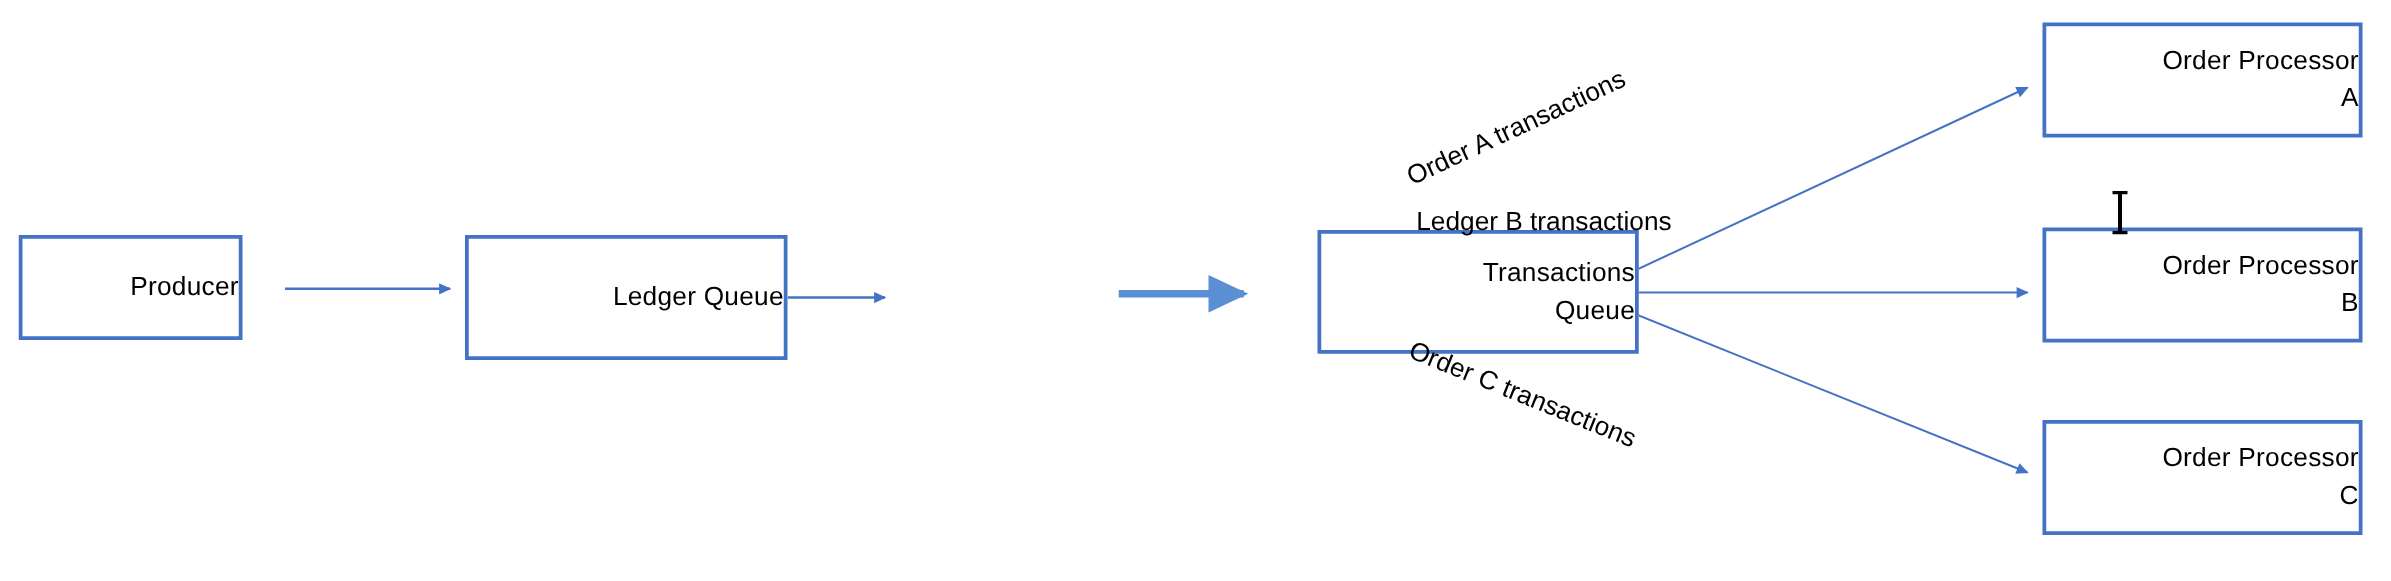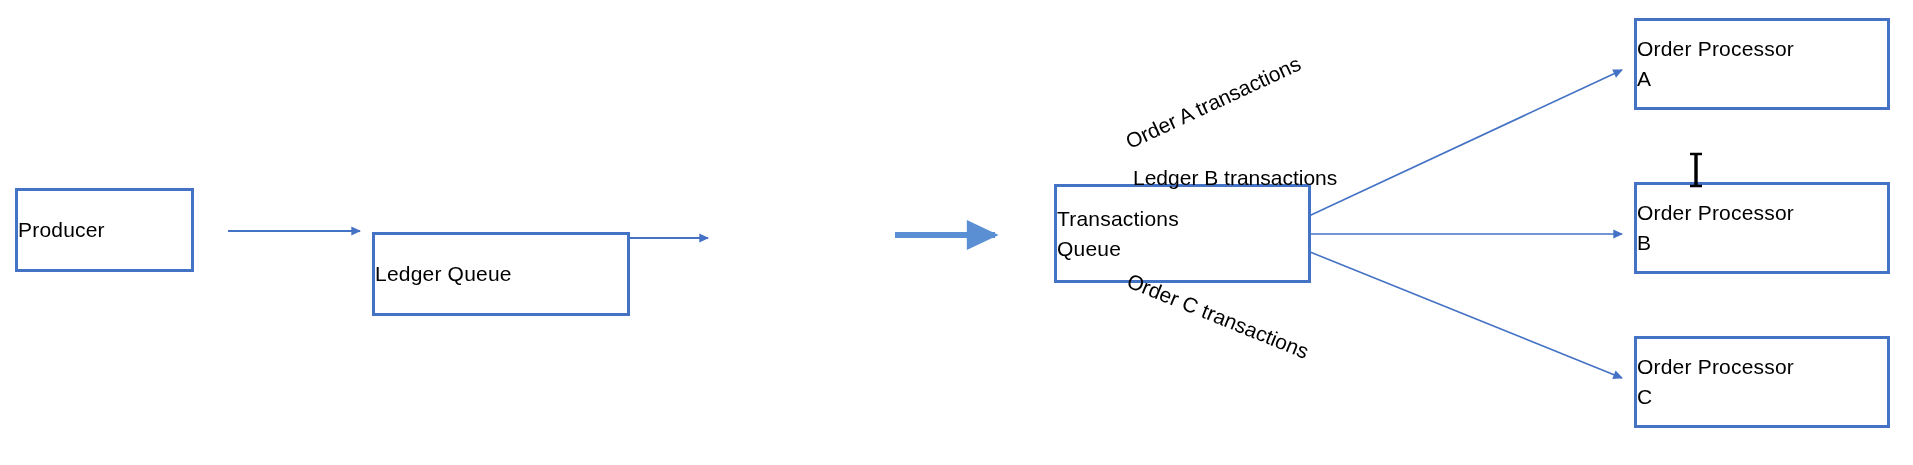--- a/index.html
+++ b/index.html
@@ -19,21 +19,21 @@
     overflow: hidden;
   }
   .node {
     position: absolute;
     box-sizing: border-box;
     border: 3px solid #4472C4;
     background: #ffffff;
     display: flex;
     align-items: center;
     justify-content: center;
-    text-align: left;
+    text-align: right;
     color: #000000;
     font-size: 21px;
     line-height: 1.42;
     letter-spacing: 0.2px;
     white-space: pre-line;
     z-index: 3;
   }
   .node-label {
     display: block;
     width: 100%;
@@ -102,21 +102,21 @@
 
     <g>
       <line x1="1268" y1="235" x2="1622" y2="378" stroke="#4472C4" stroke-width="1.6" marker-end="url(#ah-dark-sm)"></line>
     </g>
   </svg>
 
   <div class="node" style="left:15px; top:188px; width:179px; height:84px;">
     <span class="node-label">Producer</span>
   </div>
 
-  <div class="node" style="left:372px; top:188px; width:258px; height:84px;margin-top:44px;">
+  <div class="node" style="left:372px; top:188px; width:258px; height:100px;">
     <span class="node-label">Ledger Queue</span>
   </div>
 
 
   <div class="node" style="left:1010px; top:184px; width:257px; height:99px;margin-left:44px;">
     <span class="node-label">Transactions
 Queue</span>
   </div>
 
   <div class="node" style="left:1634px; top:18px; width:256px; height:92px;">

